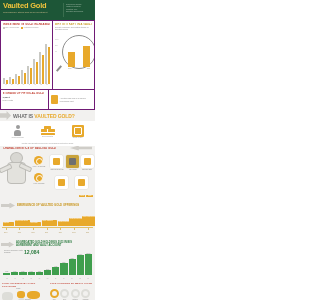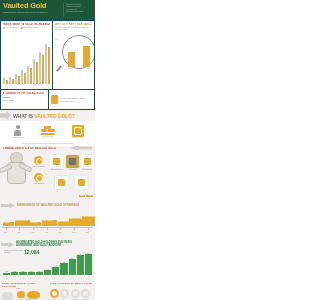--- a/index.html
+++ b/index.html
@@ -1,18 +1,18 @@
 <!DOCTYPE html>
 <html><head>
 <meta charset="utf-8">
 <style>
   html,body{margin:0;padding:0;background:#fff;}
   body{width:95px;height:300px;overflow:hidden;
        font-family:"Liberation Sans",sans-serif;color:#4a4a4a;}
-  .page{position:relative;width:95px;height:300px;background:#0c4a6e;}
+  .page{position:relative;width:95px;height:300px;background:#701a75;}
 
   
   .header{position:relative;height:20px;background:#1d5637;
           display:flex;align-items:stretch;}
   .hdr-left{flex:0 0 58px;padding:2px 0 0 3px;}
   .hdr-title{font-size:7.5px;font-weight:bold;color:#f0c33c;
              letter-spacing:-.2px;line-height:8px;white-space:nowrap;}
   .hdr-sub{font-size:2.3px;color:#c9b98a;line-height:3px;margin-top:1px;
            white-space:nowrap;}
   .hdr-rule{width:1px;background:#3a6e4e;margin:3px 2px;}

